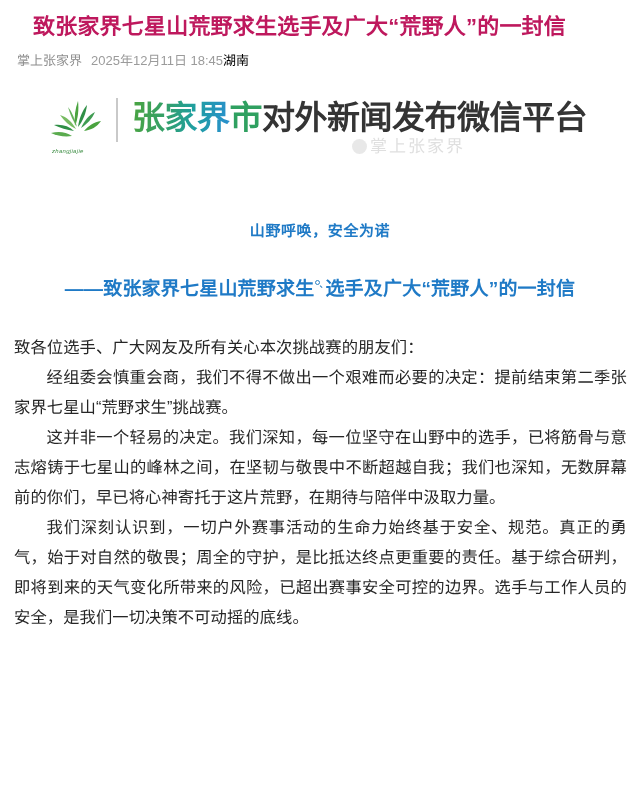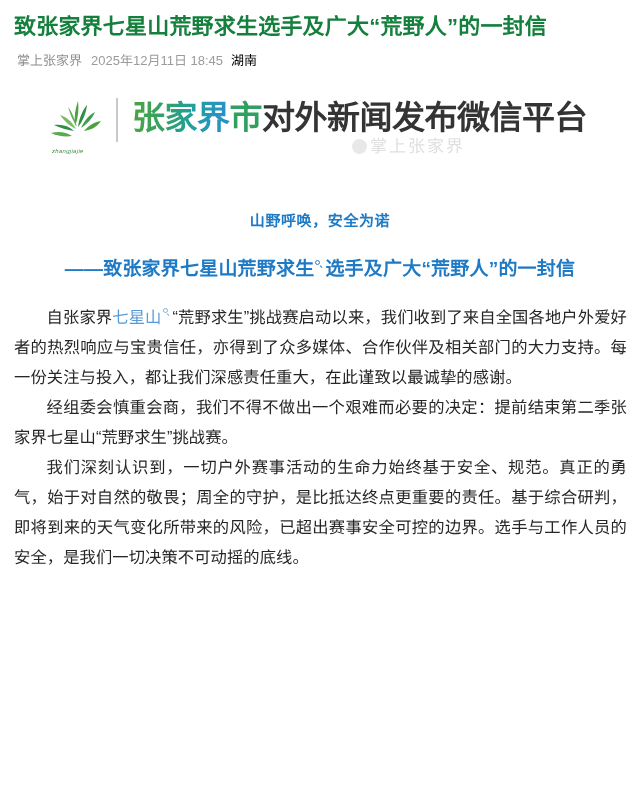--- a/index.html
+++ b/index.html
@@ -17,41 +17,40 @@
 
   .article {
     width: 640px;
     box-sizing: border-box;
     padding: 0;
   }
 
   
   .article-title {
     margin: 0;
-    padding: 12px 18px 0 14px;
+    padding: 12px 18px 0 33px;
     font-size: 22px;
     line-height: 30px;
     font-weight: 700;
-    color: #15803d;
+    color: #be185d;
     letter-spacing: 0.2px;
   }
 
   .byline {
     padding: 10px 18px 0 17px;
     font-size: 13px;
     line-height: 18px;
     color: #9b9b9b;
     white-space: nowrap;
   }
   .byline .account {
     color: #8f8f8f;
     margin-right: 9px;
   }
   .byline .datetime {
-    margin-right: 8px;
   }
   .byline .region {
     color: #000000;
   }
 
   
   .banner {
     position: relative;
     margin: 22px 0 0 0;
     height: 82px;
@@ -134,21 +133,21 @@
     margin-right: 3px;
   }
 
   
   .sub-heading {
     text-align: center;
     color: #1f7ac6;
     font-weight: 700;
     font-size: 15px;
     line-height: 22px;
-    margin: 4px;
+    margin: 14px;
     letter-spacing: 0.6px;
   }
   .sub-heading-1 { padding-top: 32px; }
   .sub-heading-2 {
     padding-top: 22px;
     font-size: 19px;
     letter-spacing: 0.2px;
   }
 
   
@@ -242,24 +241,25 @@
 
     </div>
   </div>
 
   <p class="sub-heading sub-heading-1">山野呼唤，安全为诺</p>
 
   <p class="sub-heading sub-heading-2"><span>——致张家界七星山荒野求生</span><span class="mag dark"></span><span>选手及广大“荒野人”的一封信</span></p>
 
   <div class="body-copy">
 
-
-    <p class="indent"><span>自张家界</span><span class="kw">七星山</span><span class="mag"></span><span>“荒野求生”挑战赛启动以来，我们收到了来自全国各地户外爱好者的热烈响应与宝贵信任，亦得到了众多媒体、合作伙伴及相关部门的大力支持。每一份关注与投入，都让我们深感责任重大，在此谨致以最诚挚的感谢。</span></p>
+    <p>致各位选手、广大网友及所有关心本次挑战赛的朋友们：</p>
+
 
 
     <p class="indent">经组委会慎重会商，我们不得不做出一个艰难而必要的决定：提前结束第二季张家界七星山“荒野求生”挑战赛。</p>
 
+    <p class="indent">这并非一个轻易的决定。我们深知，每一位坚守在山野中的选手，已将筋骨与意志熔铸于七星山的峰林之间，在坚韧与敬畏中不断超越自我；我们也深知，无数屏幕前的你们，早已将心神寄托于这片荒野，在期待与陪伴中汲取力量。</p>
 
     <p class="indent">我们深刻认识到，一切户外赛事活动的生命力始终基于安全、规范。真正的勇气，始于对自然的敬畏；周全的守护，是比抵达终点更重要的责任。基于综合研判，即将到来的天气变化所带来的风险，已超出赛事安全可控的边界。选手与工作人员的安全，是我们一切决策不可动摇的底线。</p>
 
   </div>
 
 </div>
 
 </body></html>

